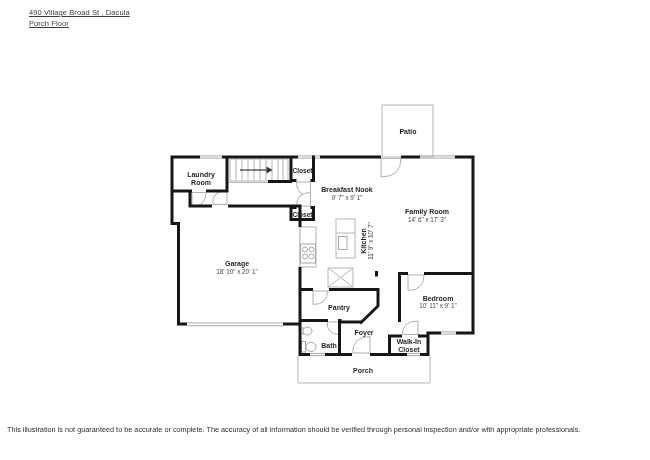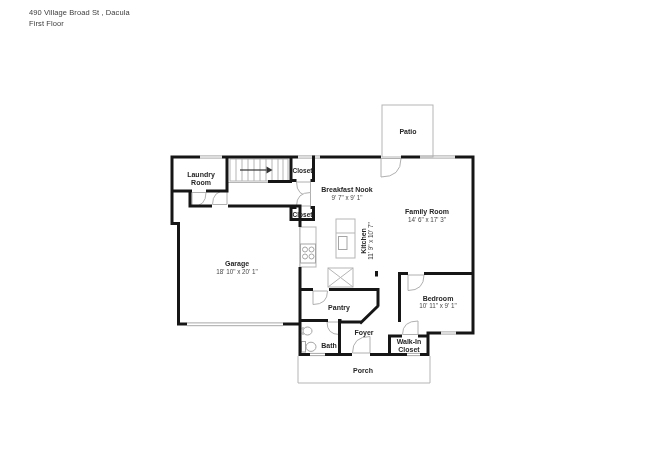--- a/index.html
+++ b/index.html
@@ -1,20 +1,20 @@
 <!DOCTYPE html>
 <html><head>
 <meta charset="utf-8">
 <style>
   html,body{margin:0;padding:0;background:#fff;}
   .page{position:relative;width:650px;height:460px;background:#fff;overflow:hidden;
         font-family:"Liberation Sans", sans-serif;}
   .header{position:absolute;left:29px;top:8px;font-size:7.5px;line-height:10.5px;
           color:#3c3c3c;letter-spacing:.1px;}
-  .header div{white-space:nowrap;}
+  .header div{white-space:nowrap;text-decoration:underline;}
   .disclaimer{position:absolute;left:7px;top:424px;font-size:7.3px;line-height:12.5px;
           color:#2e2e2e;white-space:nowrap;}
   svg{position:absolute;left:0;top:0;}
   .walls{stroke:#161616;stroke-width:3;fill:none;}
   .thin{stroke:#b5b5b5;stroke-width:1;fill:none;}
   .win{stroke:#a8a8a8;stroke-width:1;fill:none;}
   .fan{fill:#ffffff;stroke:#b0b0b0;stroke-width:1;}
   .feat{fill:#ffffff;stroke:#b5b5b5;stroke-width:1;}
   .fix{fill:#ffffff;stroke:#a5a5a5;stroke-width:1;}
   .arrow{stroke:#333;stroke-width:1.2;fill:none;}
@@ -23,21 +23,21 @@
   .closet-name{font:700 6.5px "Liberation Sans", sans-serif;fill:#262626;}
   text{text-anchor:middle;}
 </style>
 </head>
 <body>
 
 <div class="page">
 
   <div class="header">
     <div>490 Village Broad St , Dacula</div>
-    <div>First Floor</div>
+    <div>Porch Floor</div>
   </div>
 
   <svg width="650" height="460" viewBox="0 0 650 460">
 
     <g>
       <rect class="feat" x="382" y="105" width="51" height="52"></rect>
     </g>
     <g>
       <path class="feat" d="M298,356 V383 H430 V356" fill="none"></path>
     </g>
@@ -140,15 +140,16 @@
     <text class="room-dims" x="438" y="308">10' 11" x 9' 1"</text>
     <text class="room-name" x="339" y="309.5">Pantry</text>
     <text class="room-name" x="329" y="348">Bath</text>
     <text class="room-name" x="364" y="335">Foyer</text>
     <text class="room-name" x="409" y="344">Walk-In</text>
     <text class="room-name" x="409" y="352">Closet</text>
     <text class="room-name" x="363" y="372.5">Porch</text>
   </svg>
 
   <div class="disclaimer">
+    <div>This illustration is not guaranteed to be accurate or complete. The accuracy of all information should be verified through personal inspection and/or with appropriate professionals.</div>
   </div>
 
 </div>
 
 </body></html>

